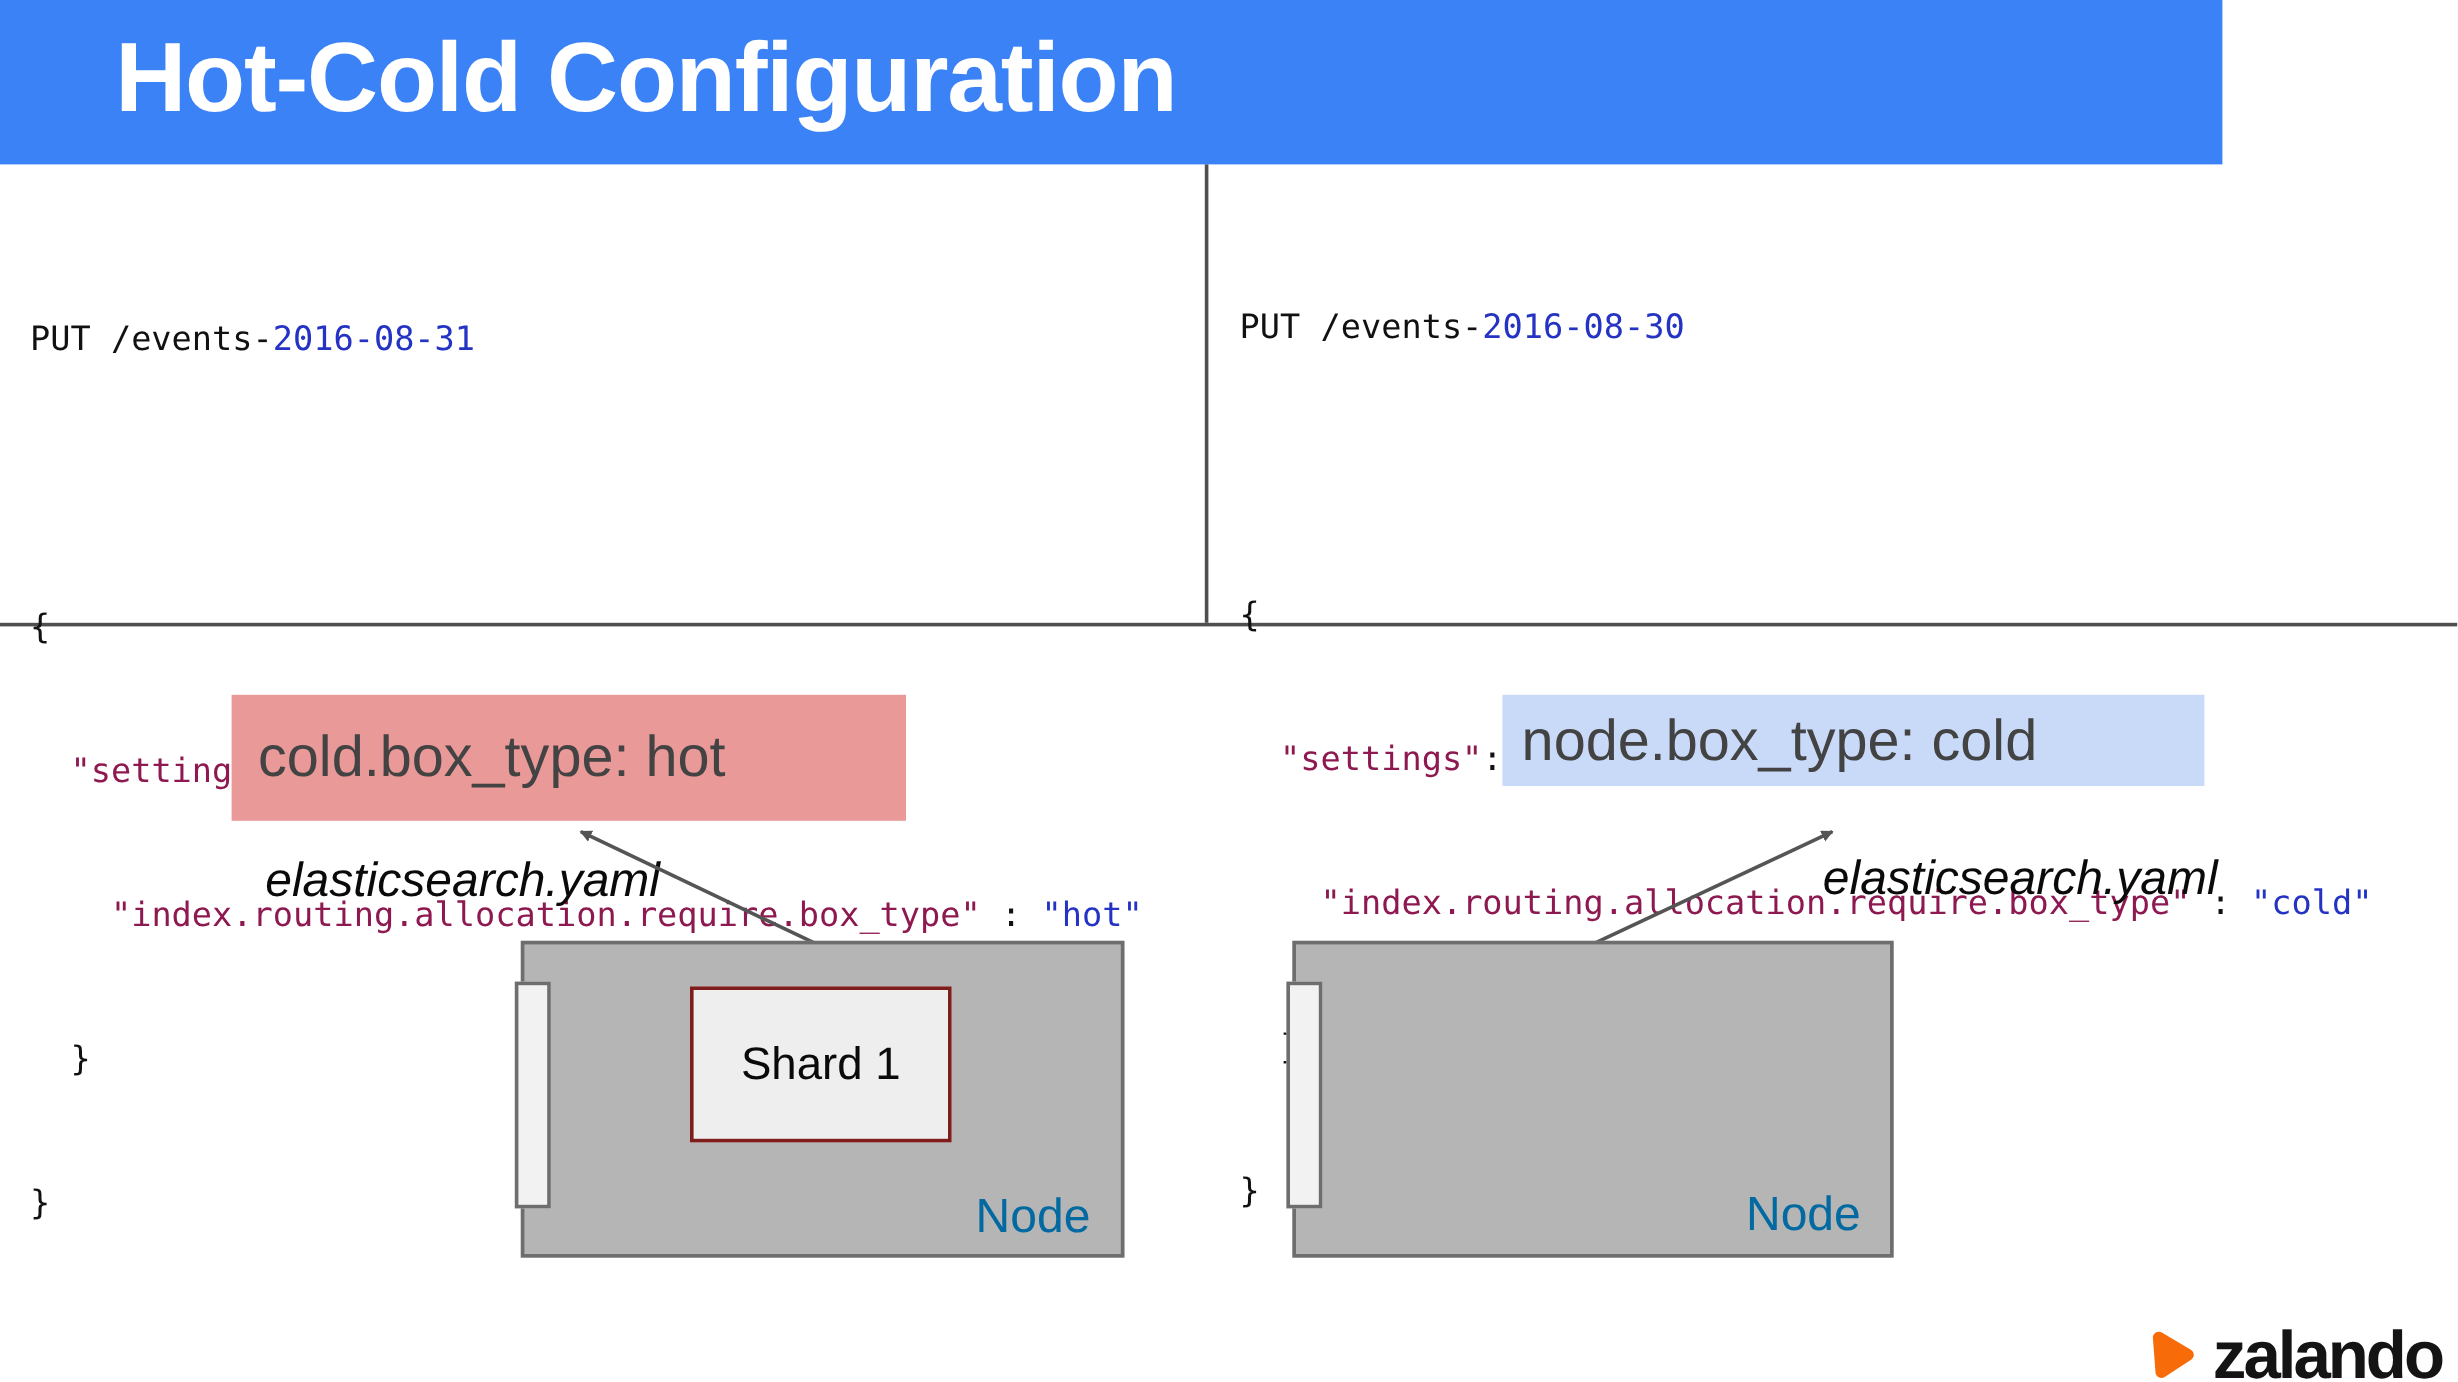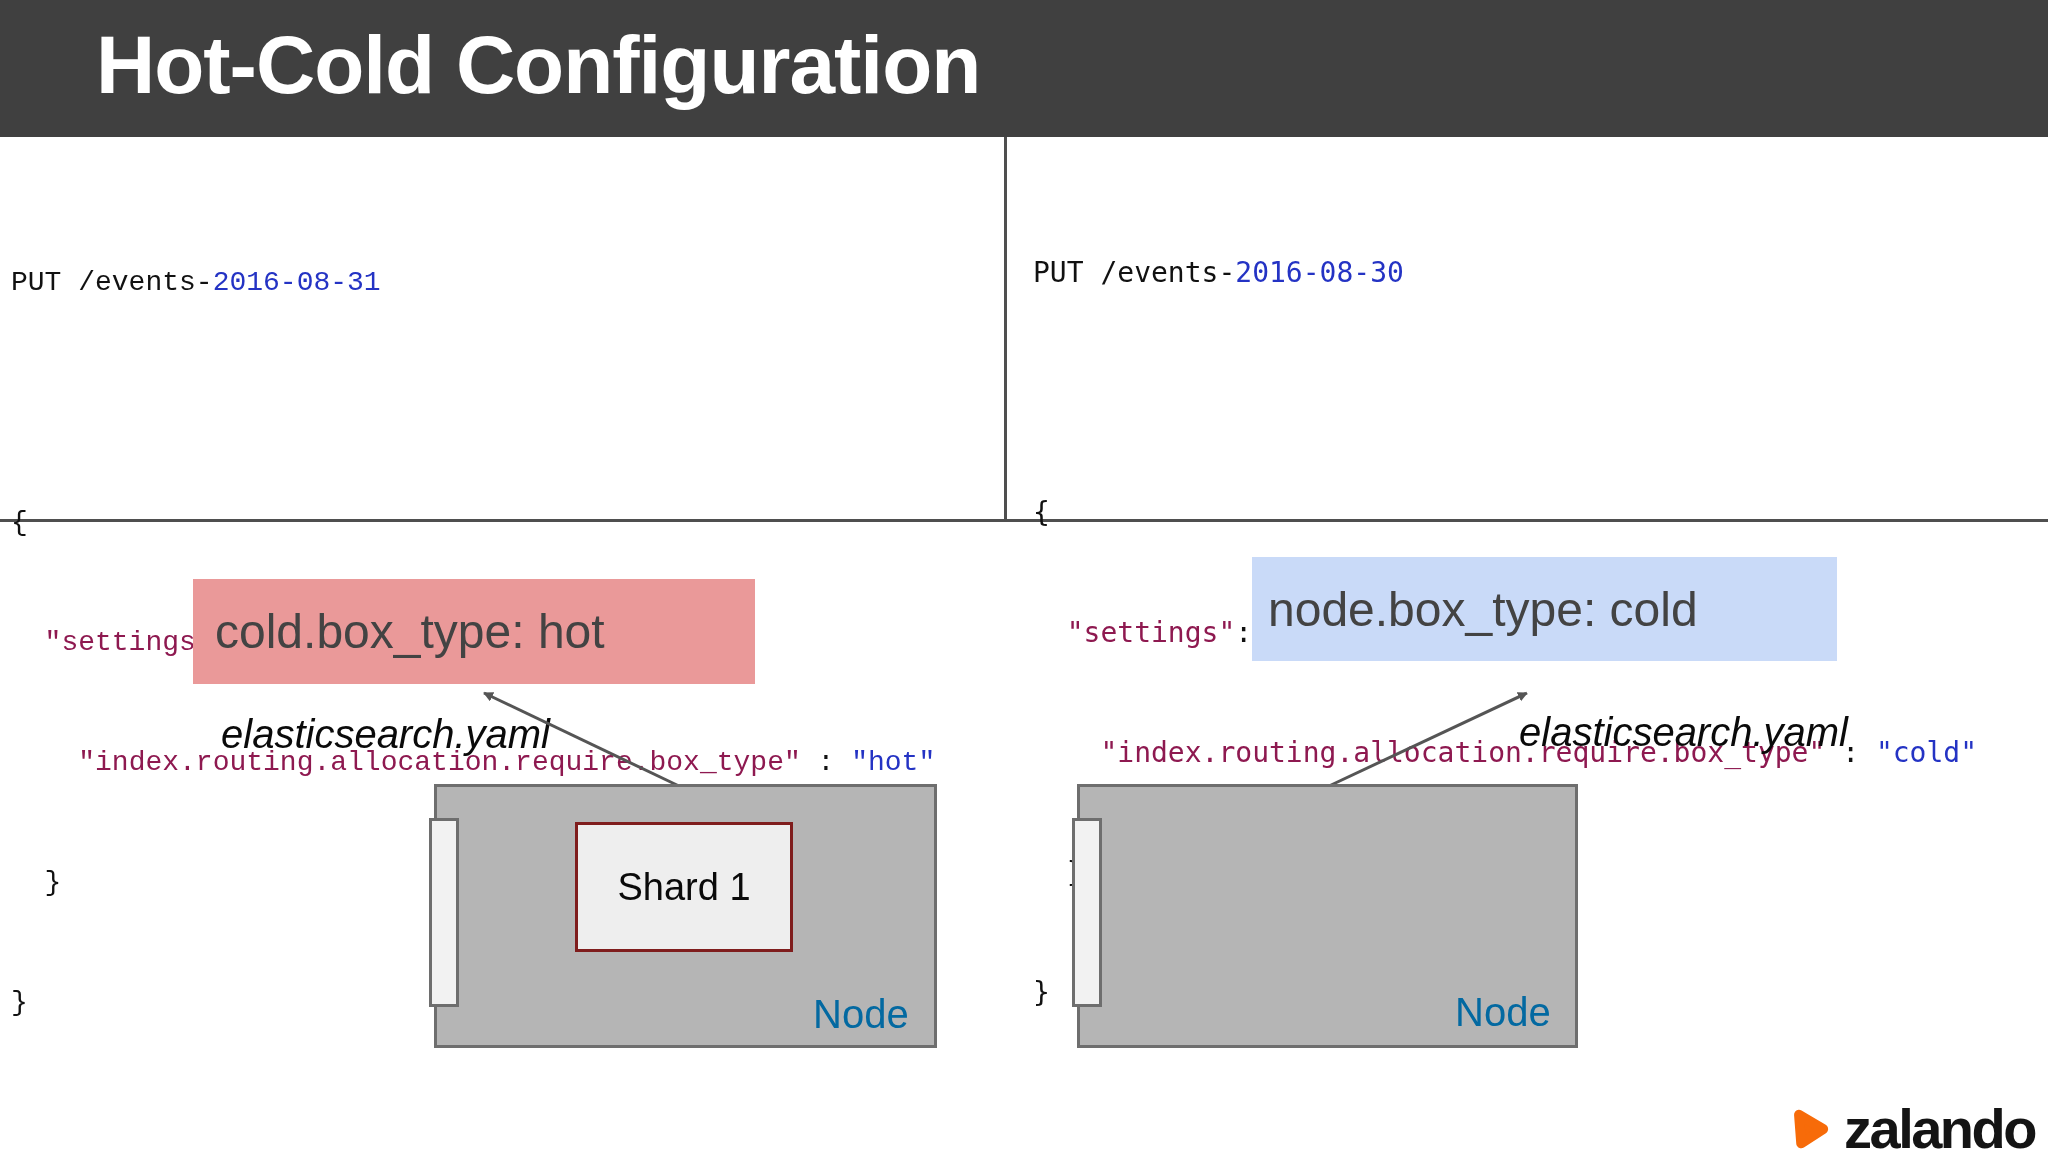--- a/index.html
+++ b/index.html
@@ -1,42 +1,42 @@
 <!DOCTYPE html>
 <html><head>
 <meta charset="utf-8">
 <style>
   html,body{margin:0;padding:0;background:#ffffff;}
   .slide{position:relative;width:2048px;height:1152px;background:#ffffff;overflow:hidden;
          font-family:"Liberation Sans",sans-serif;}
 
   
-  .titlebar{position:absolute;left:0;top:0;width:2048px;height:137px;background:#404040;}
+  .titlebar{position:absolute;left:0;top:0;width:1852px;height:137px;background:#3b82f6;}
   .titlebar h1{margin:0;position:absolute;left:96px;top:50%;transform:translateY(-54%);
                font-size:82px;font-weight:bold;color:#ffffff;letter-spacing:-1px;
                font-family:"Liberation Sans",sans-serif;}
 
   
   .vdiv{position:absolute;left:1004px;top:137px;width:3px;height:382px;background:#4f4f4f;}
   .hdiv{position:absolute;left:0;top:519px;width:2048px;height:3px;background:#4f4f4f;}
 
   
   .code{position:absolute;white-space:pre;font-family:"DejaVu Sans Mono","Liberation Mono",monospace;
         font-size:28px;line-height:40px;color:#111111;}
-  .code-left{left:11px;top:183px;font-family:Liberation Mono, monospace;}
+  .code-left{left:25px;top:183px;}
   .code-right{left:1033px;top:173px;}
   .code .b{color:#2433c4;}
   .code .m{color:#8e1950;}
   .cl{height:40px;}
 
   
   .cfgbox{position:absolute;display:flex;align-items:center;font-size:48px;color:#434343;
           padding-left:22px;box-sizing:border-box;}
   .cfg-hot{left:193px;top:579px;width:562px;height:105px;background:#ea9999;}
-  .cfg-cold{left:1252px;top:557px;width:585px;height:104px;background:#c9daf8;padding-left:16px;}
+  .cfg-cold{left:1252px;top:579px;width:585px;height:76px;background:#c9daf8;padding-left:16px;}
 
   
   .yaml{position:absolute;font-style:italic;font-size:40px;color:#0a0a0a;
         font-family:Liberation Sans, sans-serif;margin-left:24px;}
   .yaml-left{left:197px;top:712px;}
   .yaml-right{left:1495px;top:710px;}
 
   
   svg.arrows{position:absolute;left:0;top:0;width:2048px;height:1152px;pointer-events:none;}
   .arrow-line{stroke:#555555;stroke-width:3;fill:none;}

